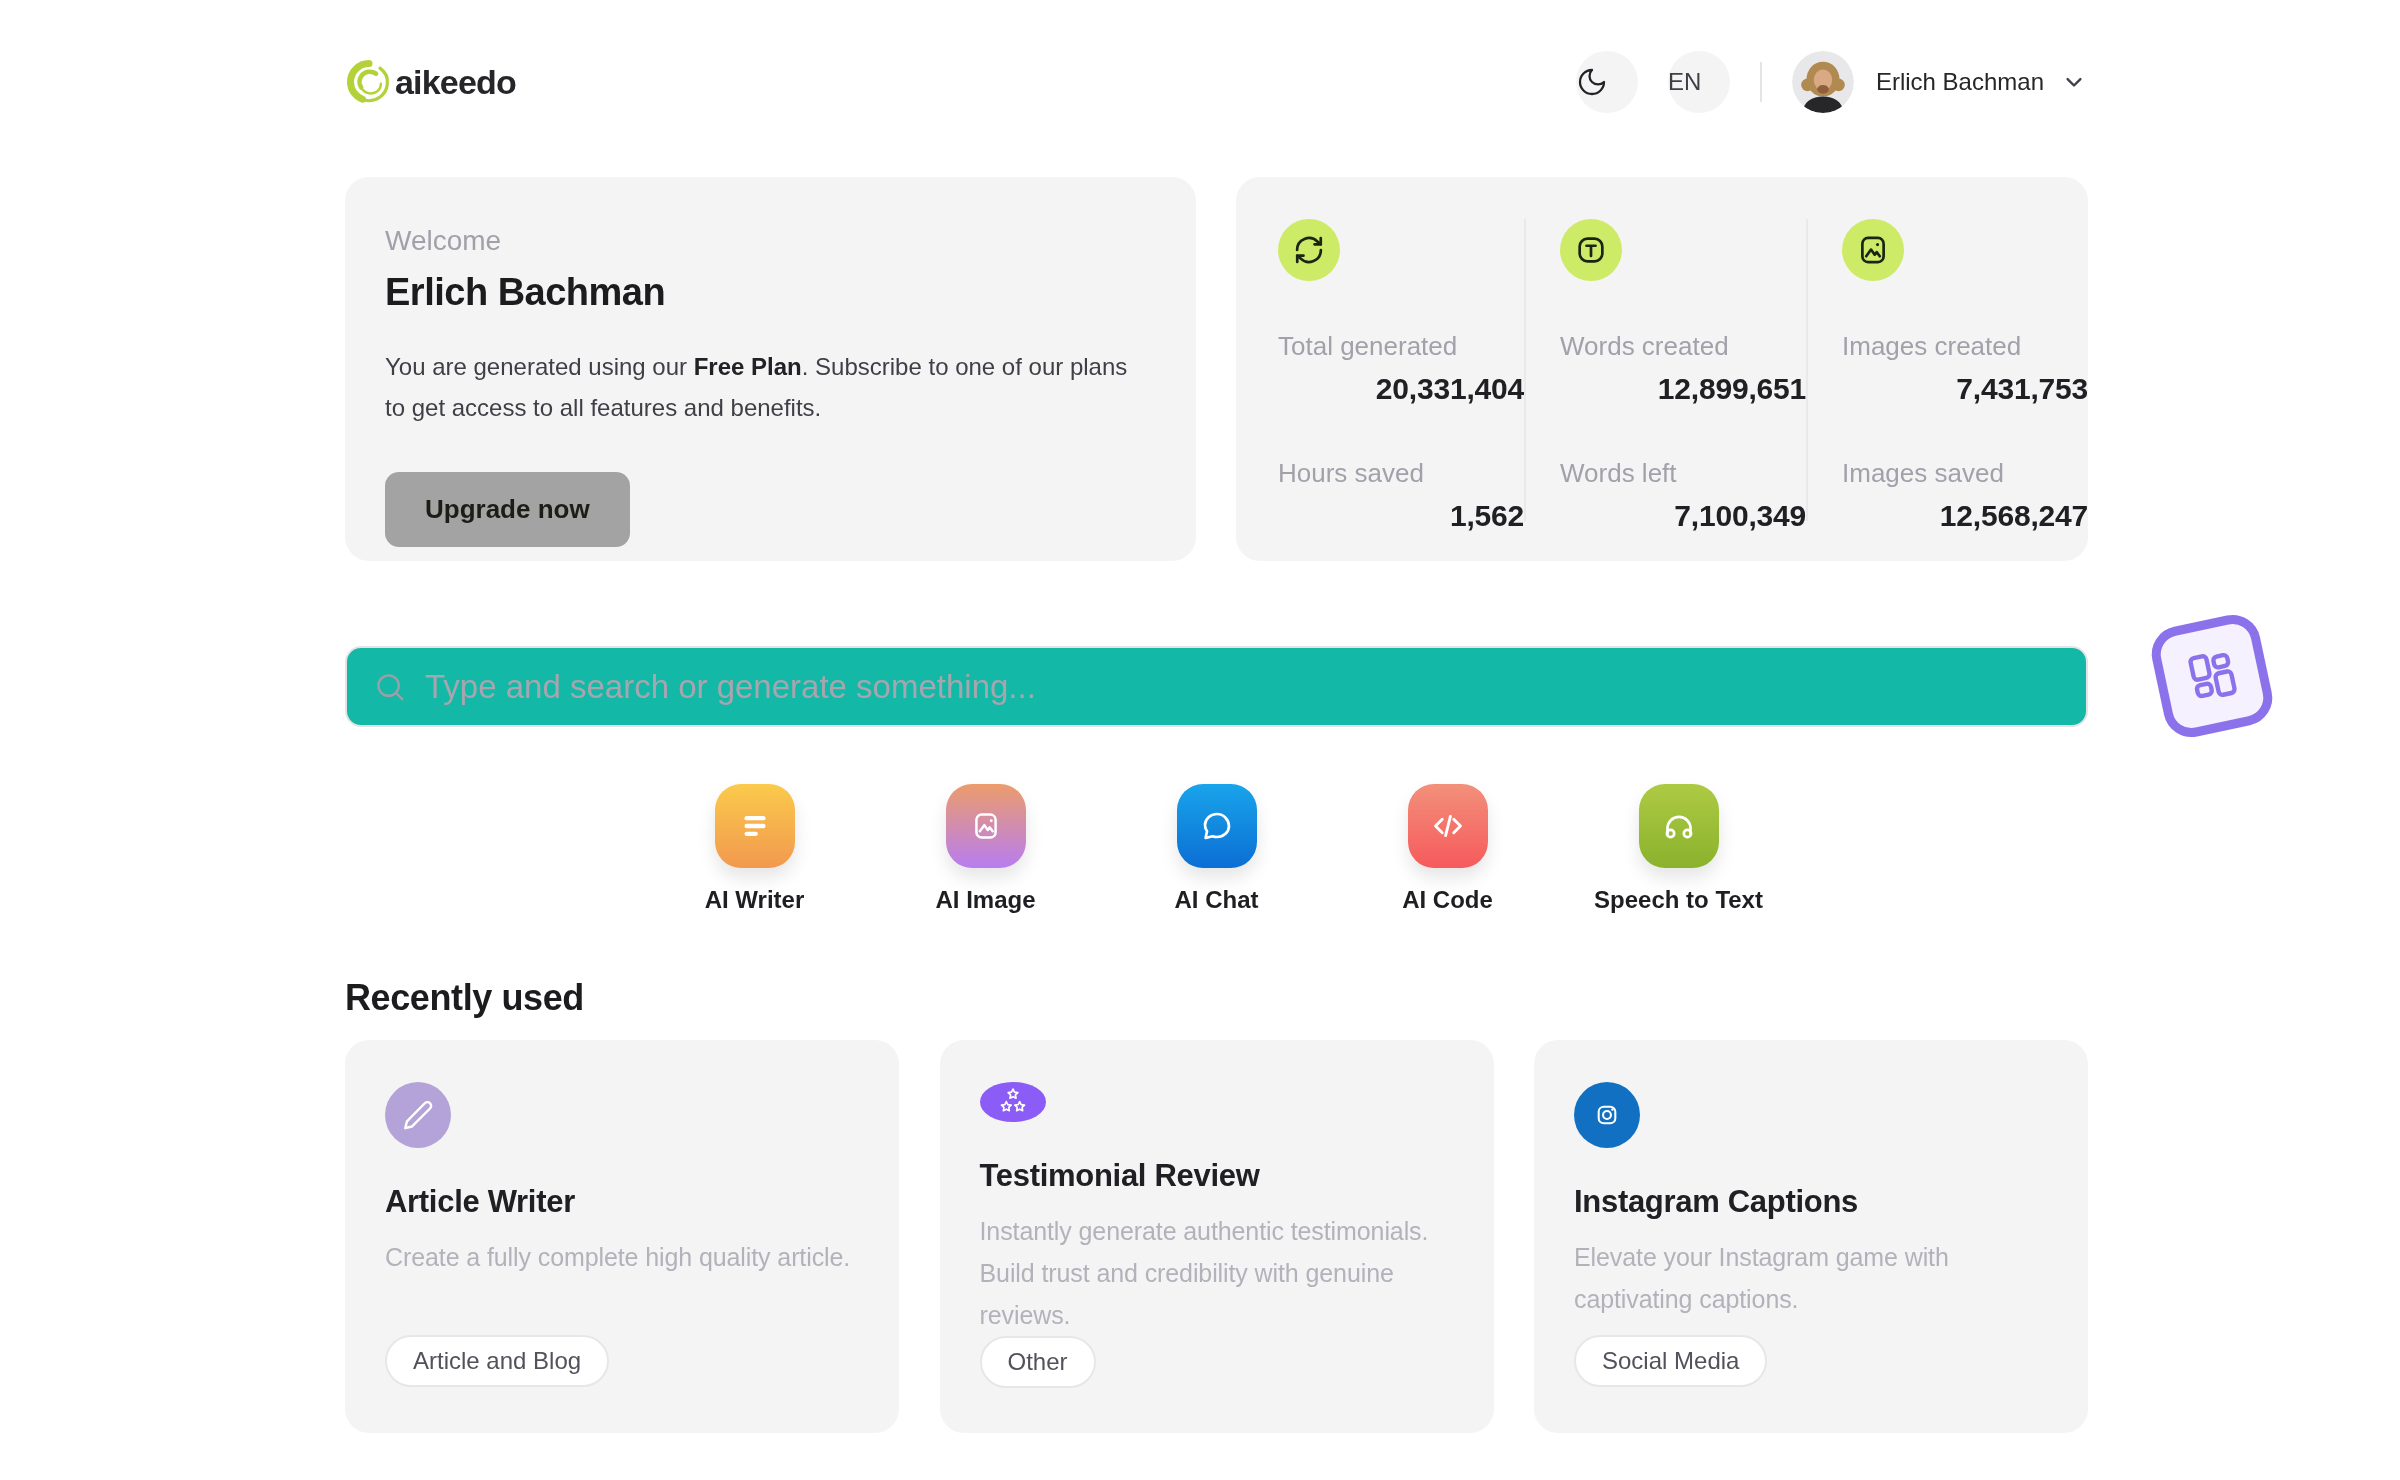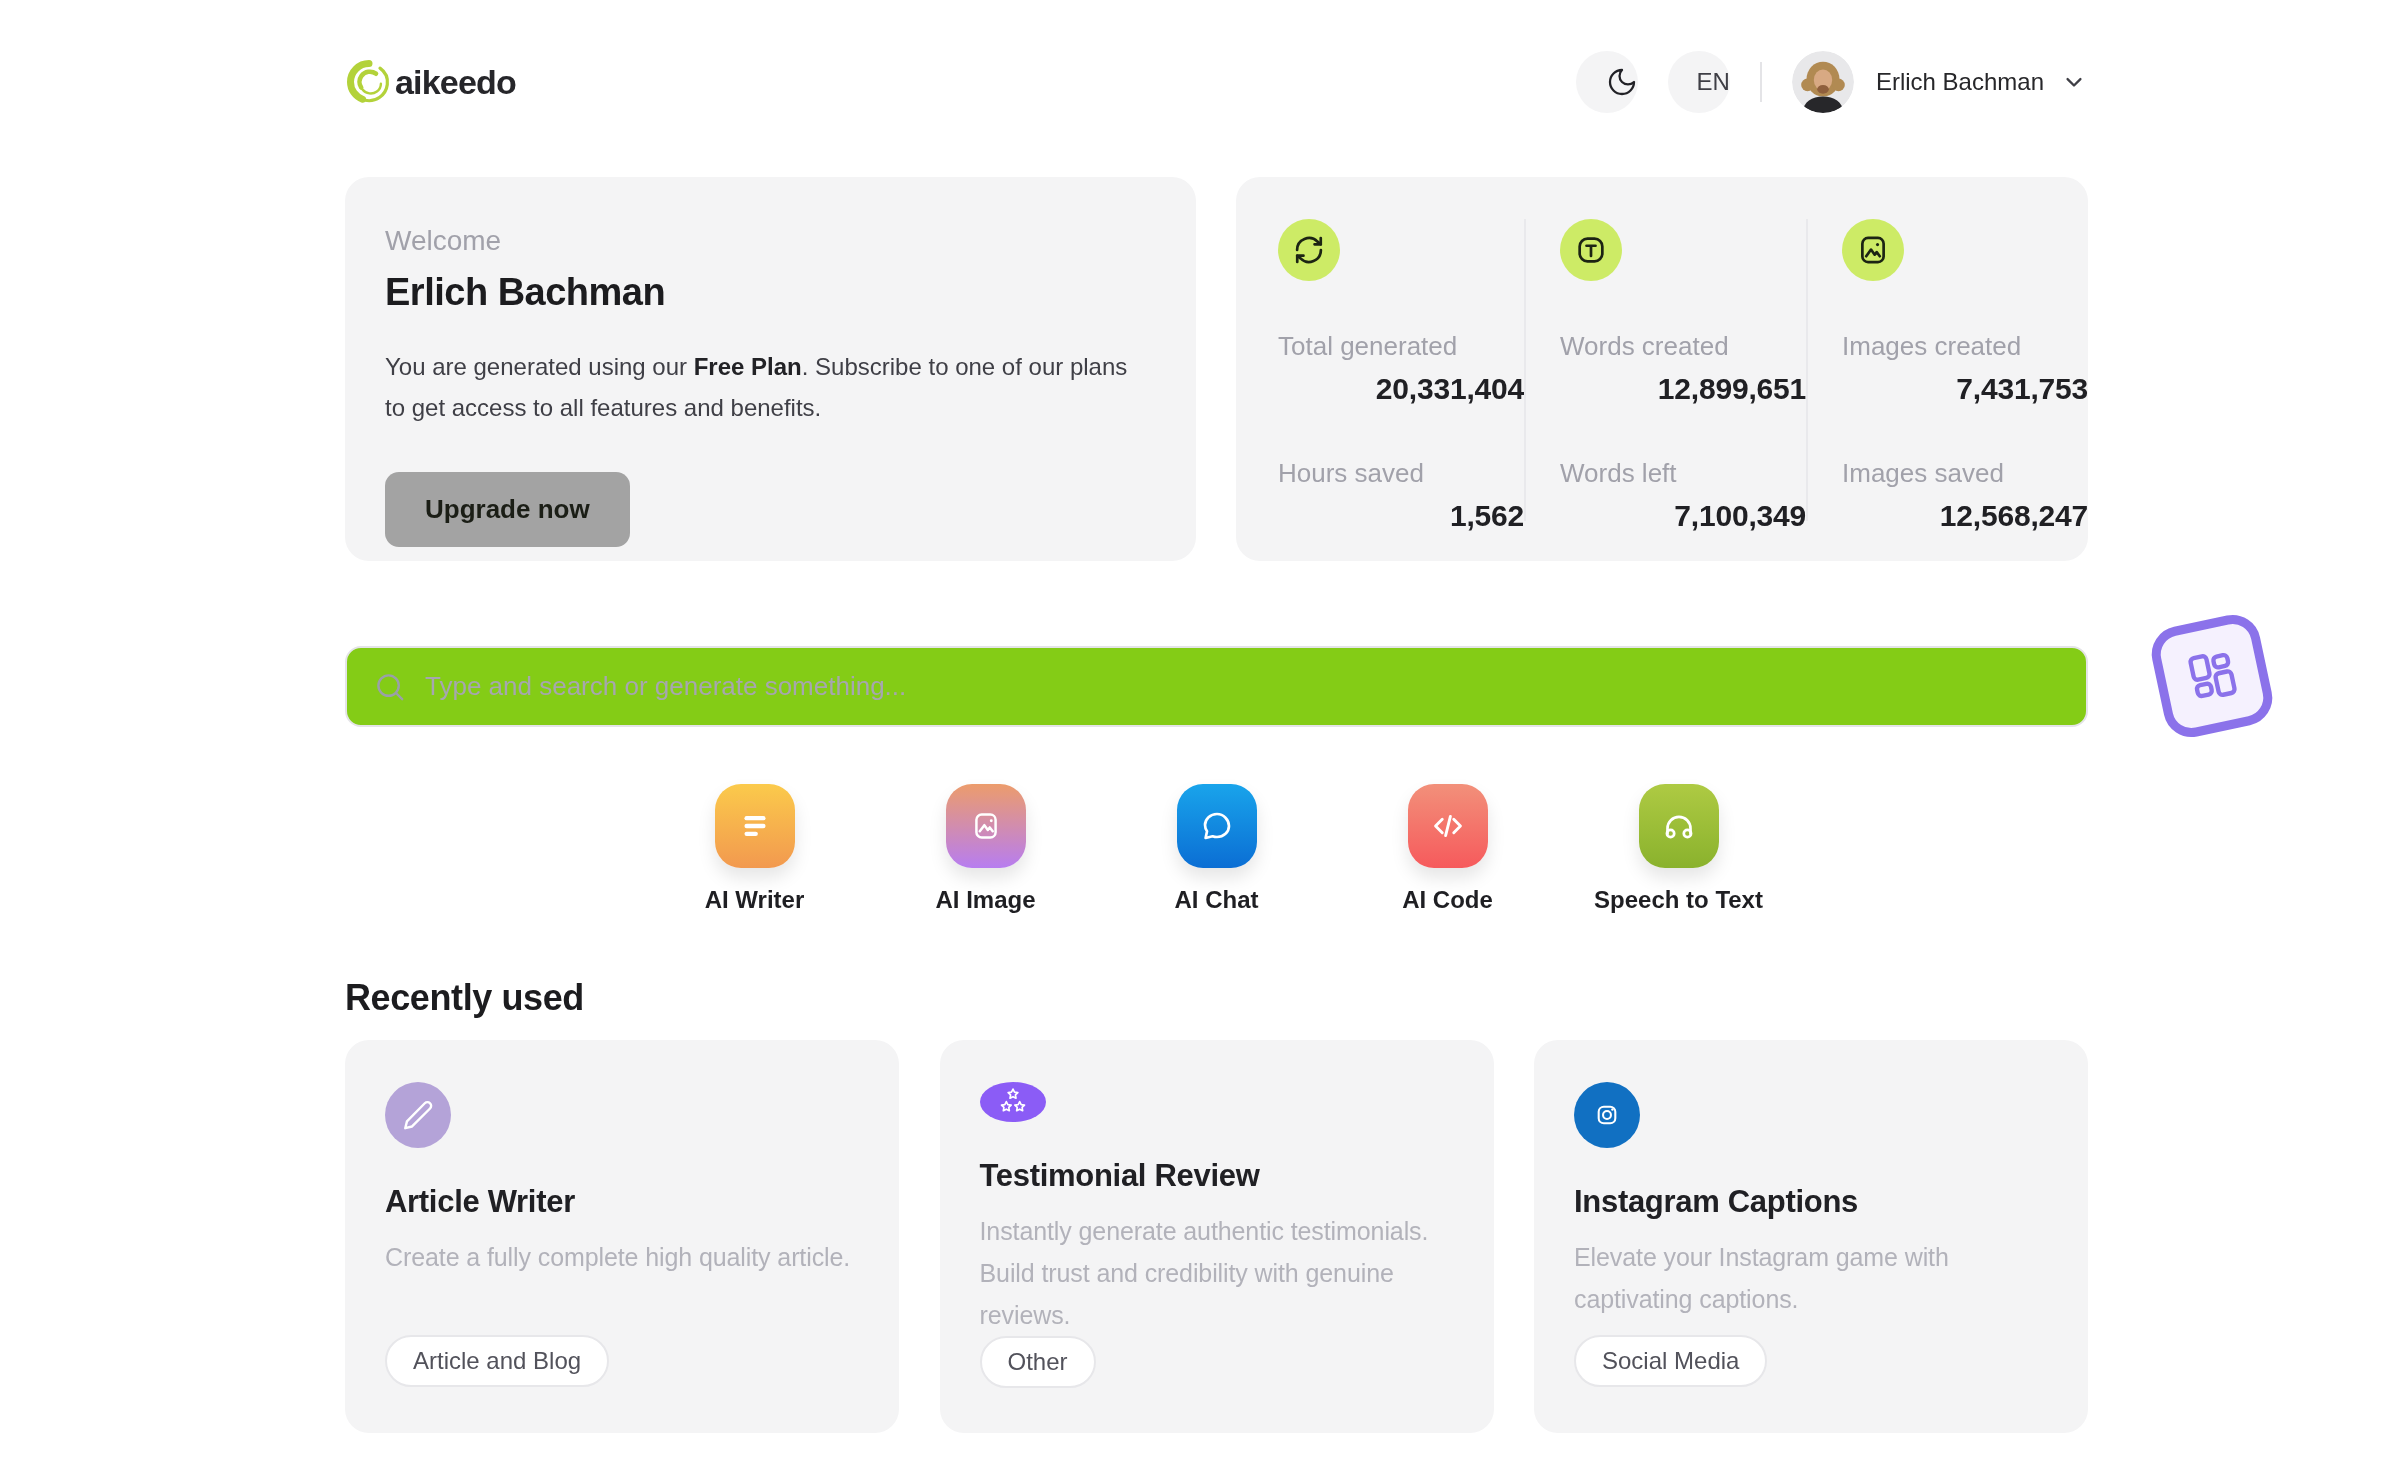--- a/index.html
+++ b/index.html
@@ -6,21 +6,21 @@
   html,body { width:2400px; height:1480px; background:#ffffff;
     font-family:"Liberation Sans","DejaVu Sans",sans-serif; color:#18181b; overflow:hidden; }
   .page { position:relative; width:1743px; margin-left:345px; padding-top:51px; }
 
   
   .header { display:flex; align-items:center; justify-content:space-between; height:62px; }
   .brand { display:flex; align-items:center; gap:2px;justify-content:center; }
   .brand-name { font-size:34px; font-weight:800; letter-spacing:-0.8px; color:#26262a; }
   .header-right { display:flex; align-items:center; }
   .icon-circle-btn { width:62px; height:62px; border-radius:50%; background:#f4f4f5;
-    display:flex; align-items:center; justify-content:flex-end; cursor:pointer; }
+    display:flex; align-items:center; justify-content:flex-start; cursor:pointer; }
   .lang-btn { font-size:24px; color:#3f3f46; font-weight:500; margin-left:30px; }
   .header-divider { width:2px; height:40px; background:#e4e4e7; margin:0 30px; }
   .avatar { width:62px; height:62px; border-radius:50%; overflow:hidden; flex:0 0 auto; }
   .user-name { font-size:24px; color:#27272a; font-weight:500; margin-left:22px; }
   .chevron { margin-left:16px; display:flex; }
 
   
   .cards-row { display:flex; gap:40px; margin-top:64px; }
   .panel { background:#f4f4f5; border-radius:24px; height:384px; }
   .welcome-card { width:851px; padding:48px 40px 40px 40px; }
@@ -38,21 +38,21 @@
   .stat-icon-circle { width:62px; height:62px; border-radius:50%; background:#cdeb66;
     display:flex; align-items:center; justify-content:center; color:#1c2413; }
   .stat-label { font-size:26px; color:#a1a1aa; }
   .stat-value { font-size:30px; font-weight:700; margin-top:10px; color:#202024; letter-spacing:-0.2px;text-align:right; }
   .stat-group1 { margin-top:50px; }
   .stat-group2 { margin-top:52px; }
 
   
   .search-row { position:relative; margin-top:85px; }
   .search-input { width:100%; height:81px; border:2px solid #e4e4e7; border-radius:16px;
-    font-size:26px; color:#3f3f46; padding:0 30px 0 78px; outline:none; background:#84cc16;
+    font-size:33px; color:#3f3f46; padding:0 30px 0 78px; outline:none; background:#14b8a6;
     font-family:inherit; }
   .search-input::placeholder { color:#a6a6af; }
   .search-icon { position:absolute; left:28px; top:24px; pointer-events:none; }
 
   
   .sticker { position:absolute; left:1812px; top:620px; width:110px; height:112px;
     background:#f5f1fe; border:9px solid #8b72ea; border-radius:28px;
     transform:rotate(-12deg); display:flex; align-items:center; justify-content:center; }
 
   

